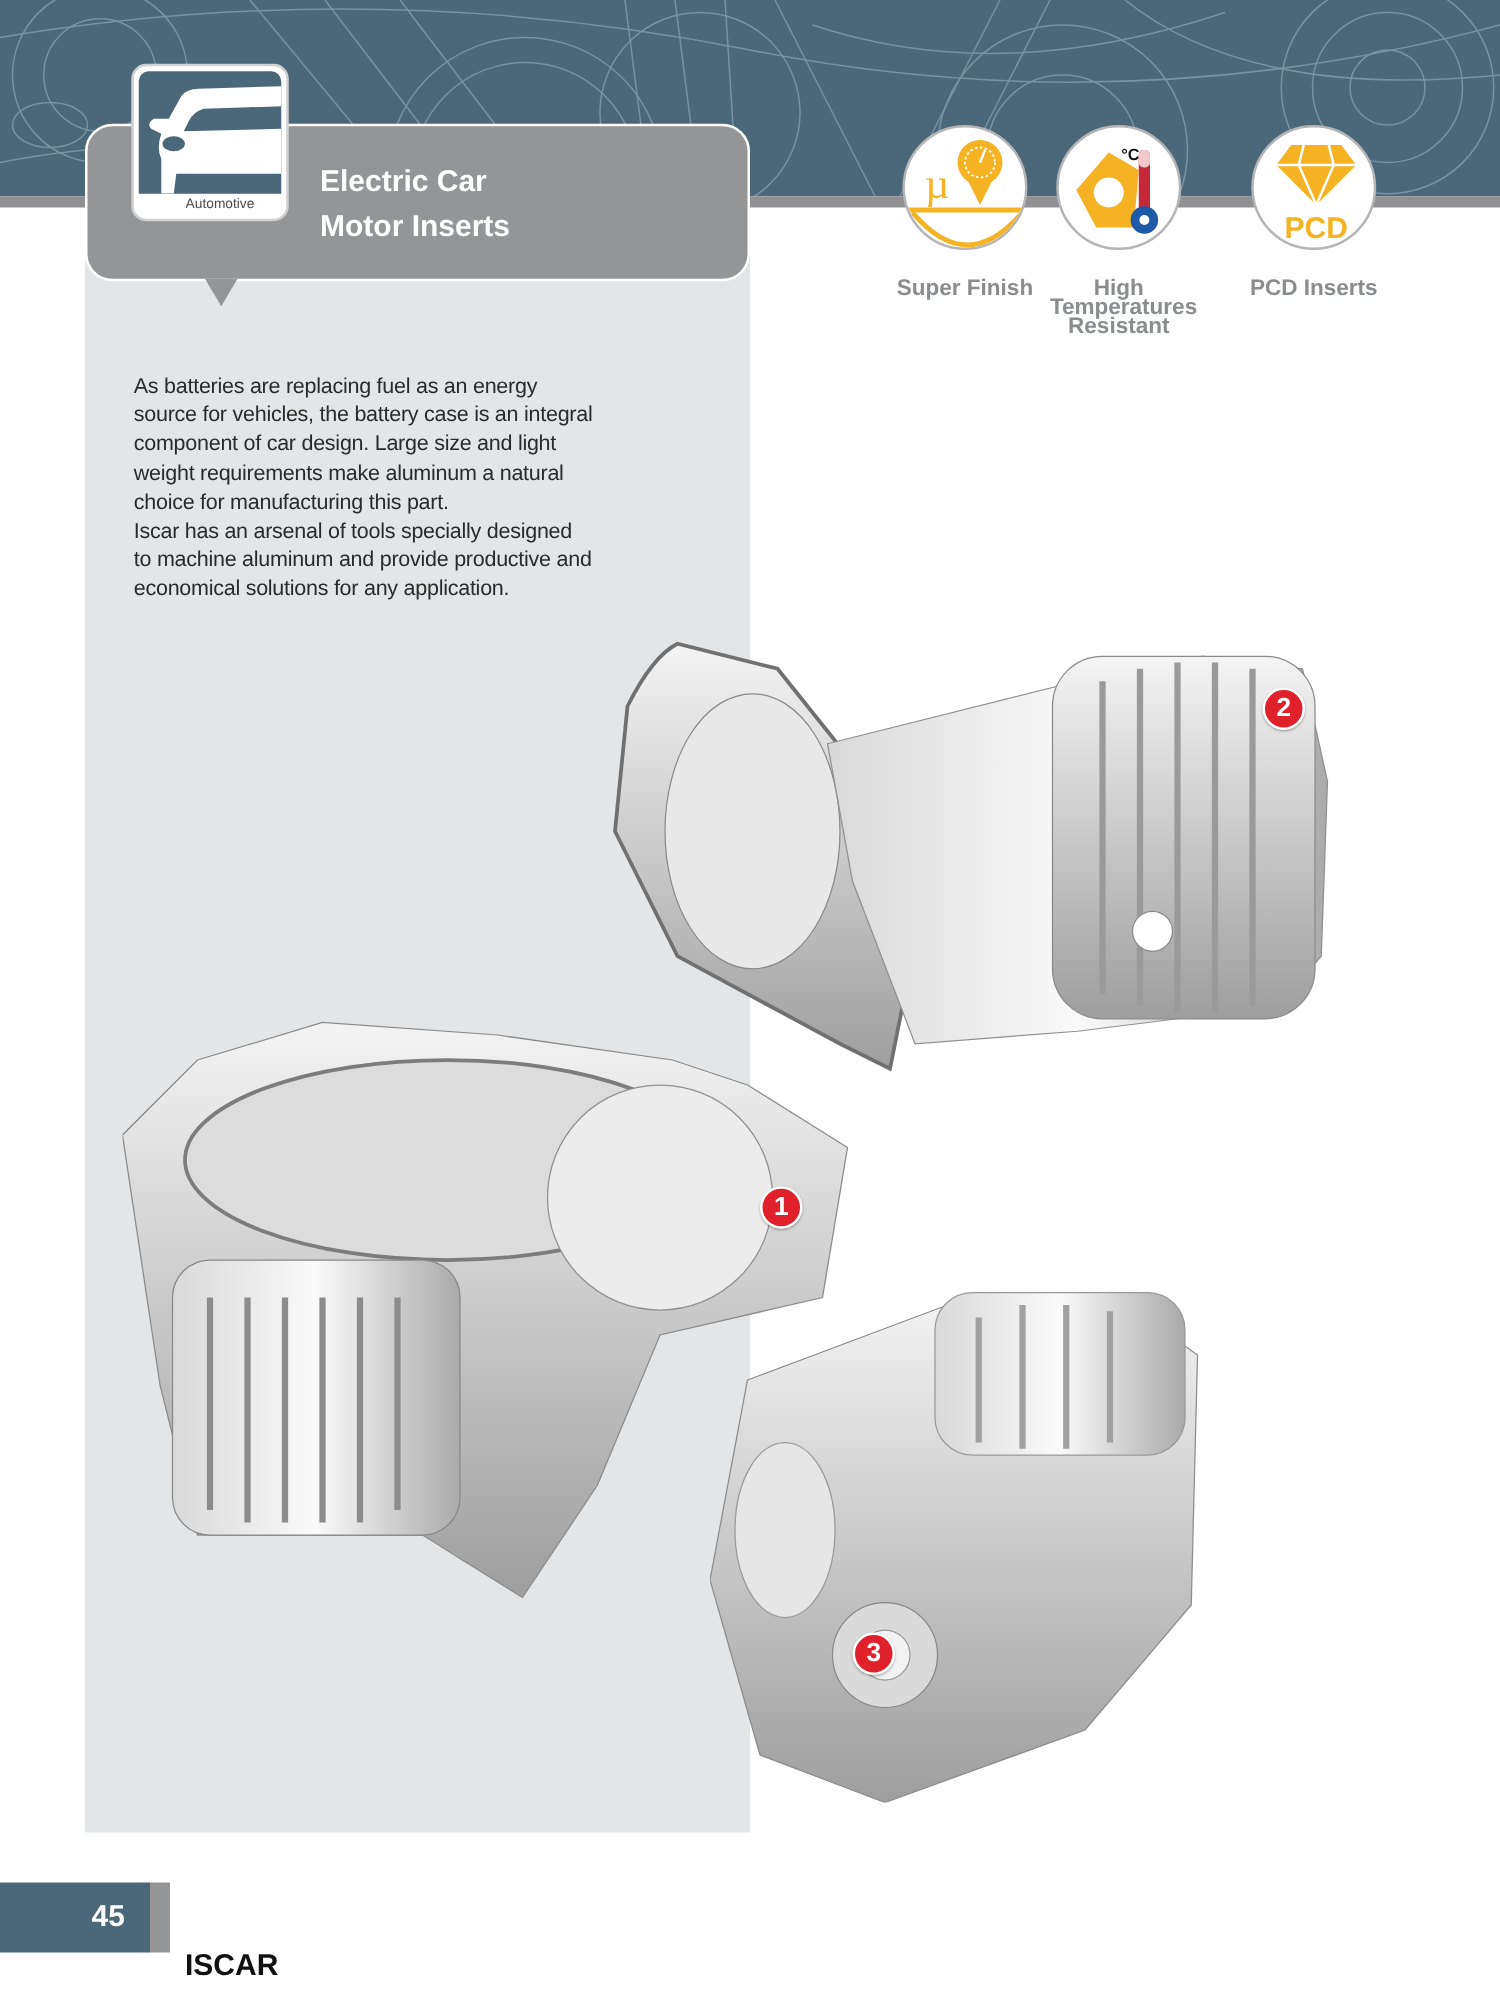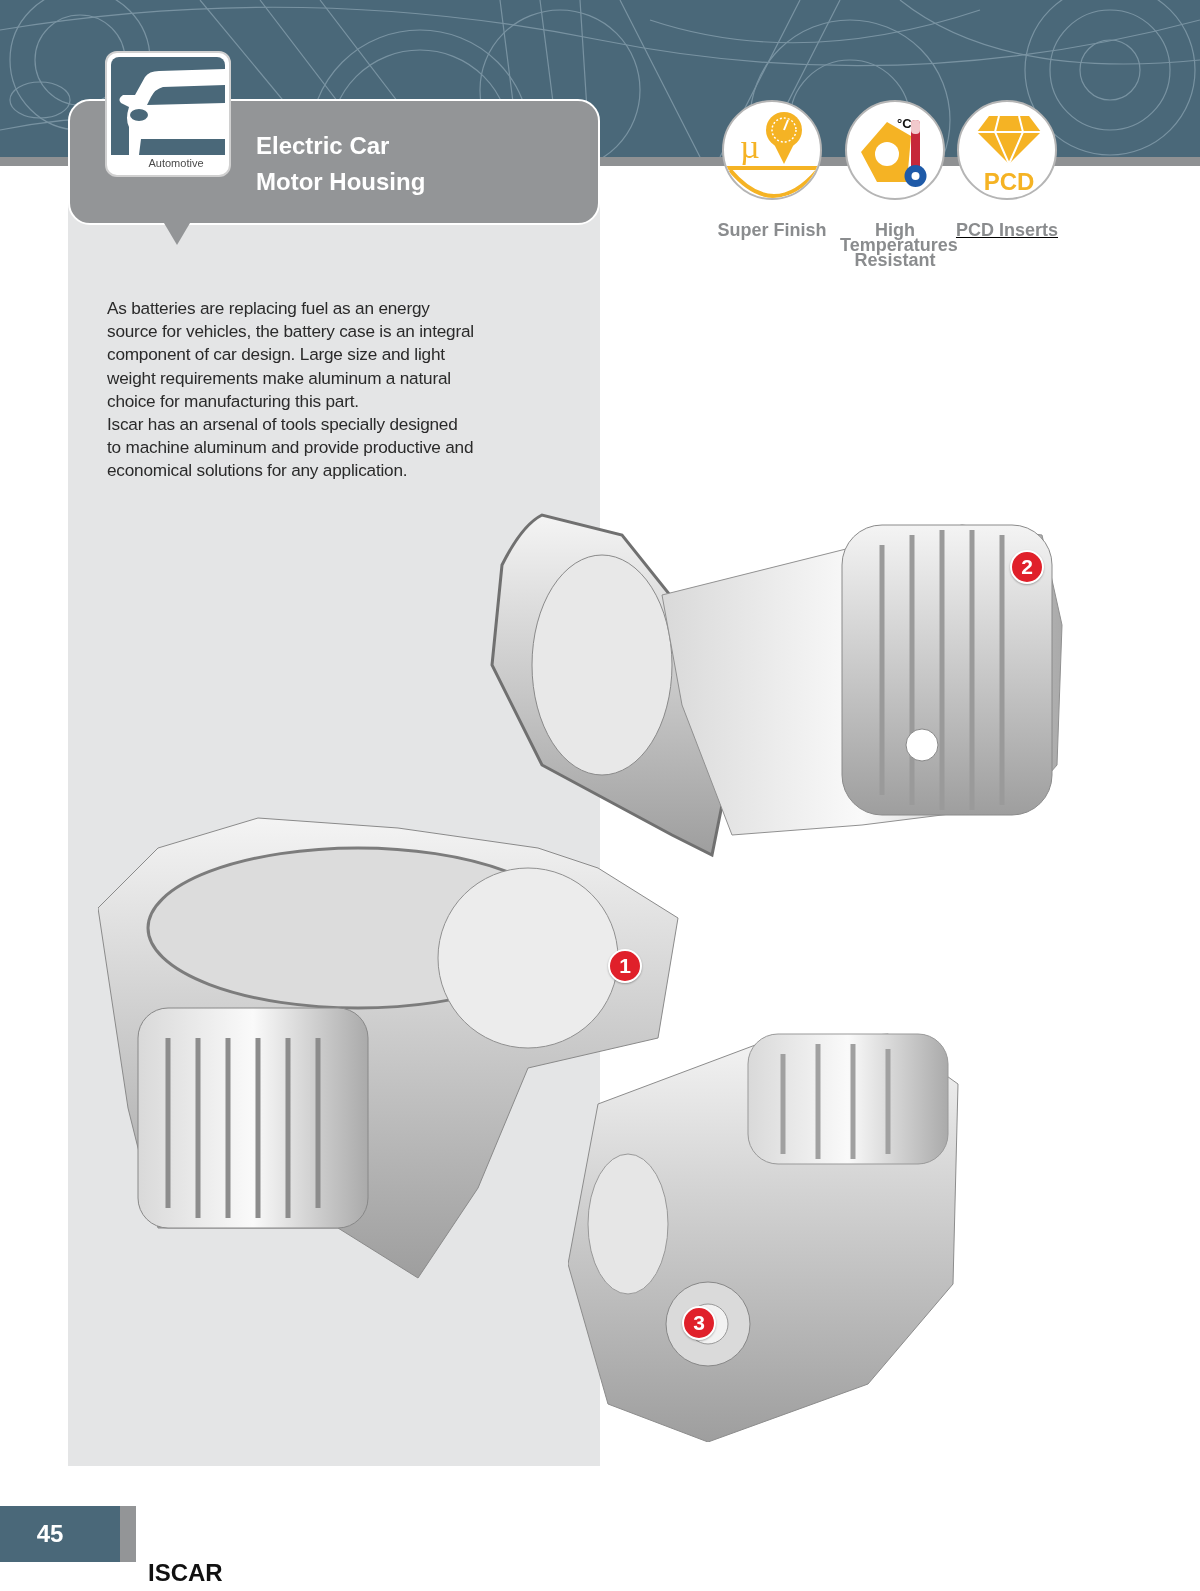--- a/index.html
+++ b/index.html
@@ -32,21 +32,21 @@
 
   
   .body-text { position: absolute; left: 107px; top: 297px; width: 470px; font-family: Liberation Sans, sans-serif; font-size: 17.2px; line-height: 23.2px; color: #2a2a2a; letter-spacing: -0.2px; }
   .body-text p { white-space: pre-line; }
 
   
   .part { position: absolute; }
   .marker { position: absolute; width: 34px; height: 34px; border-radius: 50%; background: #e0202a; border: 2px solid #ffffff; color: #ffffff; font-weight: bold; font-size: 21px; line-height: 30px; text-align: center; box-shadow: 0 1px 2px rgba(0,0,0,.3); }
 
   
-  .footer-page { position: absolute; left: 0; top: 1506px; width: 120px; height: 56px; background: #4a6879; color: #ffffff; font-weight: bold; font-size: 24px; line-height: 56px; text-align: center; padding-right: 20px; }
+  .footer-page { position: absolute; left: 0; top: 1506px; width: 120px; height: 56px; background: #4a6879; color: #ffffff; font-weight: bold; font-size: 24px; line-height: 56px; text-align: right; padding-right: 20px; }
   .footer-gray { position: absolute; left: 120px; top: 1506px; width: 16px; height: 56px; background: #939597; }
   .footer-brand { position: absolute; left: 148px; top: 1545px; height: 56px; line-height: 56px; font-weight: bold; font-size: 24px; color: #111111; }
 </style>
 </head>
 <body>
 
 <div class="banner">
   <svg width="1200" height="157" viewBox="0 0 1200 157">
     <g fill="none" stroke="#9fb6c3" stroke-width="1.2" opacity="0.55">
       <circle cx="80" cy="60" r="70"></circle>
@@ -71,21 +71,21 @@
   </svg>
 </div>
 <div class="banner-stripe"></div>
 
 <div class="side-panel"></div>
 
 <div class="title-bubble"></div>
 <div class="bubble-tail"></div>
 <div class="title">
   <div>Electric Car</div>
-  <div>Motor Housing</div>
+  <div>Motor Inserts</div>
 </div>
 
 <div class="cat-badge">
   <div class="cat-badge-inner">
     <svg width="114" height="98" viewBox="0 0 114 98">
       <path d="M18 98 L18 70 Q14 62 18 50 L10 46 Q6 42 12 38 L24 38 L34 20 Q38 14 48 14 L114 12 L114 28 L52 30 Q44 32 40 40 L36 48 L114 46 L114 82 L30 82 L28 98 Z" fill="#ffffff"></path>
       <ellipse cx="28" cy="58" rx="9" ry="6" fill="#4a6879"></ellipse>
     </svg>
   </div>
   <div class="cat-label">Automotive</div>
@@ -114,21 +114,21 @@
       <text x="50" y="26" font-family="Liberation Sans, sans-serif" font-weight="bold" font-size="13" fill="#111">°C</text>
       <rect x="64" y="18" width="9" height="50" rx="4" fill="#c6283a"></rect>
       <rect x="64" y="18" width="9" height="14" rx="4" fill="#f1c9cc"></rect>
       <circle cx="68.5" cy="74" r="11" fill="#1e5aa8"></circle>
       <circle cx="68.5" cy="74" r="4" fill="#ffffff"></circle>
     </svg>
   </div>
   <div class="feature-label">High Temperatures Resistant</div>
 </div>
 
-<div class="feature" style="left:952px; top:100px;text-decoration:underline;">
+<div class="feature" style="left:996px; top:100px;">
   <div class="feature-circle">
     <svg width="100" height="100" viewBox="0 0 100 100">
       <path d="M30 14 L70 14 L82 30 L50 62 L18 30 Z" fill="#f5b324"></path>
       <path d="M18 30 L82 30 M40 14 L36 30 L50 62 L64 30 L60 14" fill="none" stroke="#ffffff" stroke-width="2"></path>
       <text x="50" y="88" text-anchor="middle" font-family="Liberation Sans, sans-serif" font-weight="bold" font-size="24" fill="#f5b324">PCD</text>
     </svg>
   </div>
   <div class="feature-label">PCD Inserts</div>
 </div>
 

